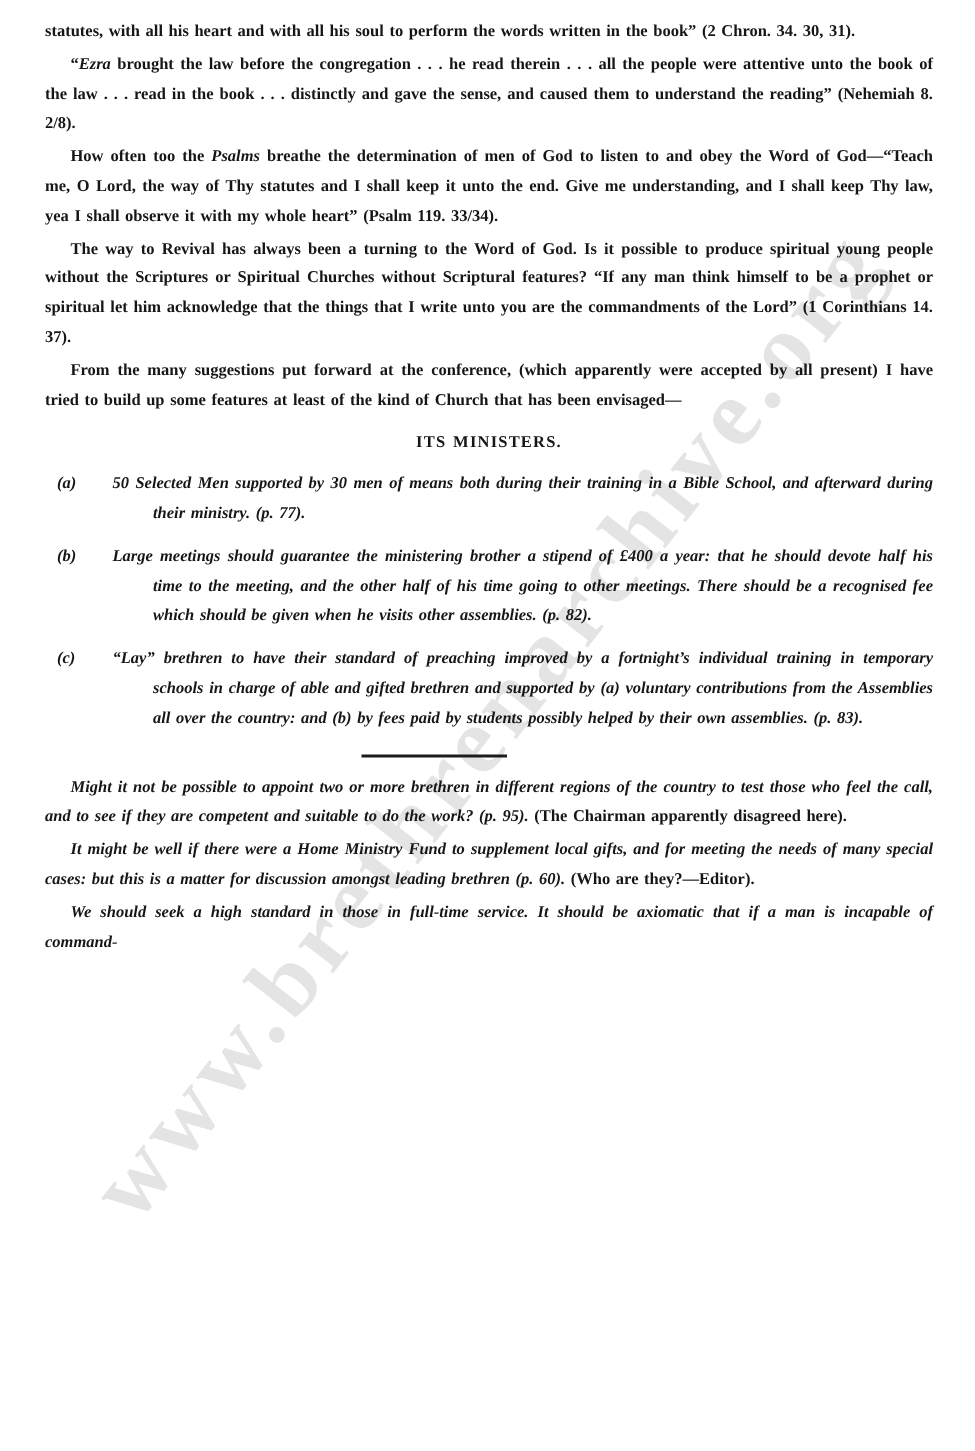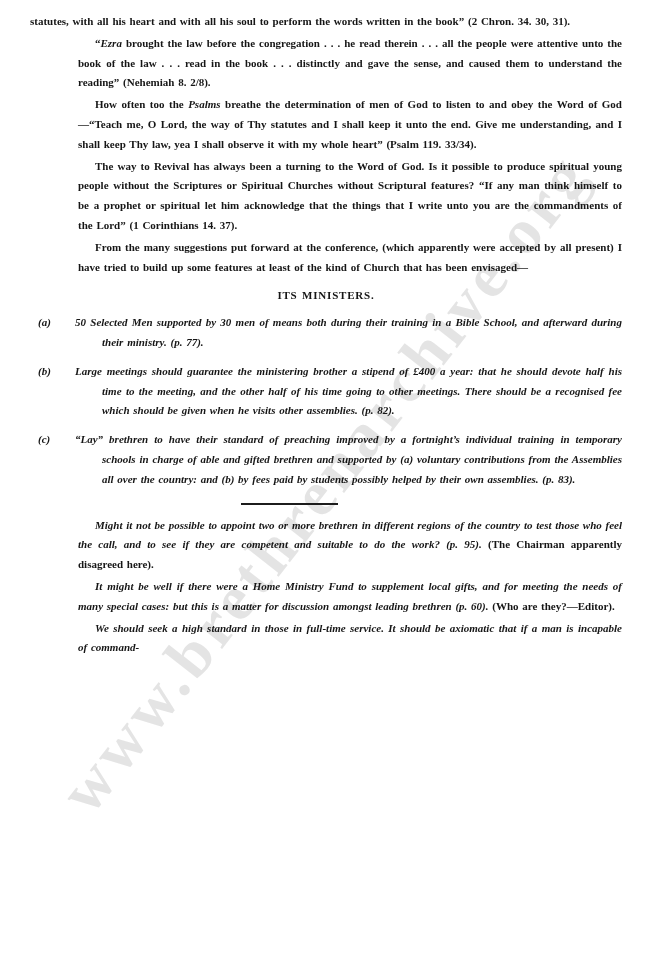--- a/index.html
+++ b/index.html
@@ -27,21 +27,21 @@
     position: relative;
     z-index: 1;
     padding: 12px 28px 0 30px;
     text-align: justify;
     font-size: 11px;
     line-height: 19.8px;
     font-weight: bold;
     word-spacing: 0.09em;
   }
   .para { margin: 0 0 2px 0; }
-  .para.indent { text-indent: 17px; margin-left: 48px; }
+  .para.indent { text-indent: 17px; }
   .para.bi { font-style: italic; }
   .seg-i { font-style: italic; }
   .seg-r { font-style: normal; }
   .heading {
     text-align: center;
     font-weight: bold;
     letter-spacing: 0.8px;
     margin: 9px 0 7px 0;
     text-indent: 0;
   }

